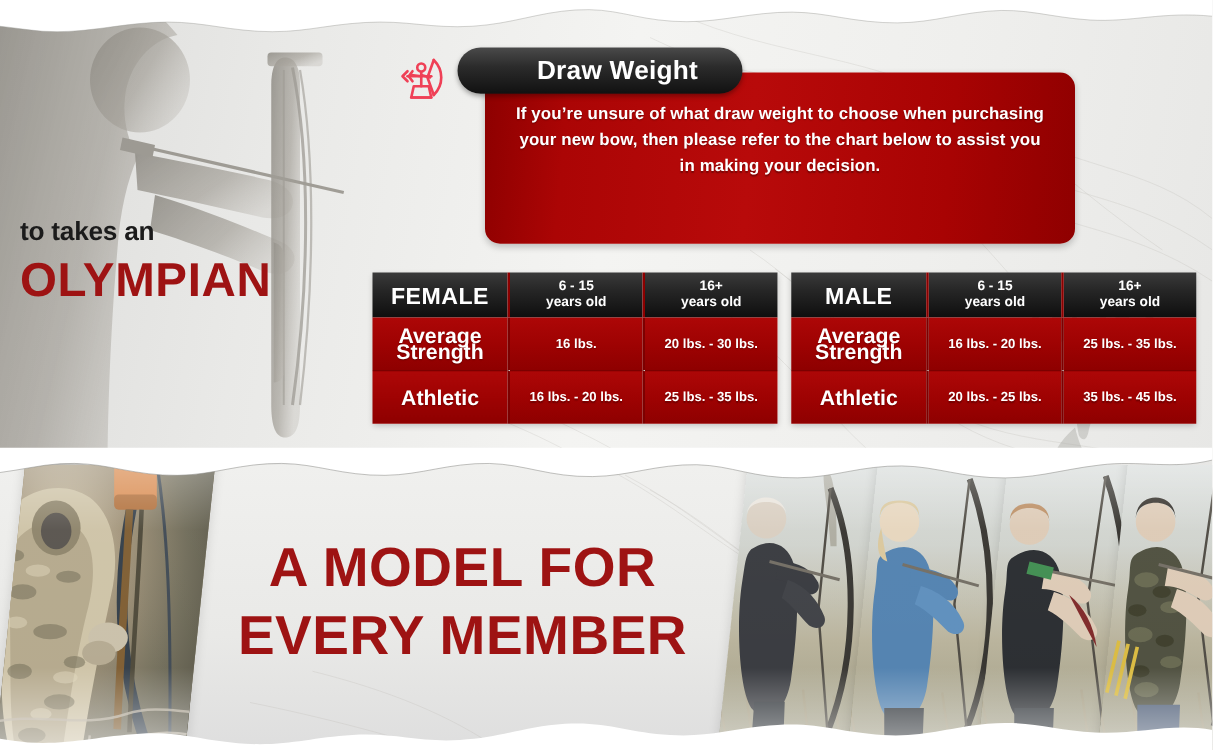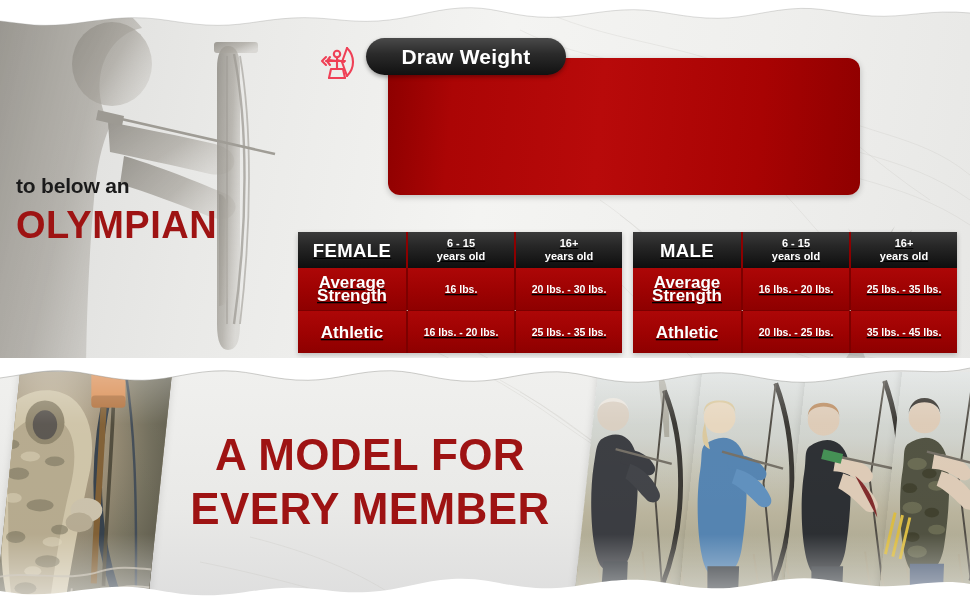--- a/index.html
+++ b/index.html
@@ -86,20 +86,21 @@
     position: absolute;
     left: 366px; top: 38px;
     width: 200px; height: 37px;
     border-radius: 19px;
     background: linear-gradient(180deg, #4a4a4a 0%, #2b2b2b 42%, #111111 100%);
     box-shadow: 0 2px 4px rgba(0,0,0,.35);
     display: flex;
     align-items: center;
     justify-content: center;
     z-index: 5;
+    padding-left: 28px;
   }
   .pill-label {
     color: #ffffff;
     font-size: 21px;
     font-weight: bold;
     letter-spacing: .2px;
   }
   .archer-icon {
     position: absolute;
     left: 314px; top: 38px;
@@ -126,25 +127,24 @@
     font-weight: bold;
     color: #9e1313;
     line-height: 46px;
     letter-spacing: .5px;
     margin-top: 2px;
   }
 
   
   .chart {
     position: absolute;
-    top: 232px;
+    top: 218px;
     border-collapse: separate;
     border-spacing: 0;
     box-shadow: 0 2px 5px rgba(0,0,0,.22);
-    text-decoration: underline;
   }
   #chart-female { left: 298px; }
   #chart-male   { left: 633px; }
 
   .chart table { border-collapse: separate; border-spacing: 0; }
 
   .chart .hdr-cell {
     background: linear-gradient(180deg, #3a3a3a 0%, #262626 40%, #0e0e0e 100%);
     color: #ffffff;
     font-weight: bold;
@@ -349,20 +349,21 @@
         C22,24 10,22 0,21 Z"></path>
       <path fill="none" stroke="#9c9c98" stroke-width=".7" opacity=".5" d="M0,21 C10,22 22,24 34,25 C66,27 90,20 122,18 C156,16 174,23 206,25
         C240,27 258,20 292,18 C326,16 344,23 378,21 C410,19 430,10 460,8
         C492,6 506,15 538,17 C570,19 590,12 622,10 C655,8 672,16 706,18
         C740,20 758,12 790,9 C820,6 840,14 872,16 C905,18 930,9 970,13"></path>
     </svg>
   </div>
 
   <div class="callout">
     <div class="callout-text">
+      <div>If you’re unsure of what draw weight to choose when purchasing your new bow, then please refer to the chart below to assist you in making your decision.</div>
     </div>
   </div>
 
   <div class="pill">
     <span class="pill-label">Draw Weight</span>
   </div>
 
   <div class="archer-icon">
     <svg viewBox="0 0 48 48">
       <g fill="none" stroke="#ef4056" stroke-width="2.1" stroke-linecap="round" stroke-linejoin="round">
@@ -382,21 +383,21 @@
         <path d="M23,23 L15,22"></path>
         <path d="M23,22 L30,24"></path>
 
         <path d="M17,31 L29,31 L31,40 L15,40 Z"></path>
         <path d="M15,40 L31,40"></path>
       </g>
     </svg>
   </div>
 
   <div class="headline">
-    <div class="ln">to below an</div>
+    <div class="ln">to takes an</div>
     <div class="big">OLYMPIAN</div>
   </div>
 
   <div class="chart" id="chart-female">
     <table>
       <thead>
         <tr>
           <th class="hdr-cell hdr-title w-label">FEMALE</th>
           <th class="hdr-cell hdr-sep w-col">
             <span>6 - 15</span><br>

